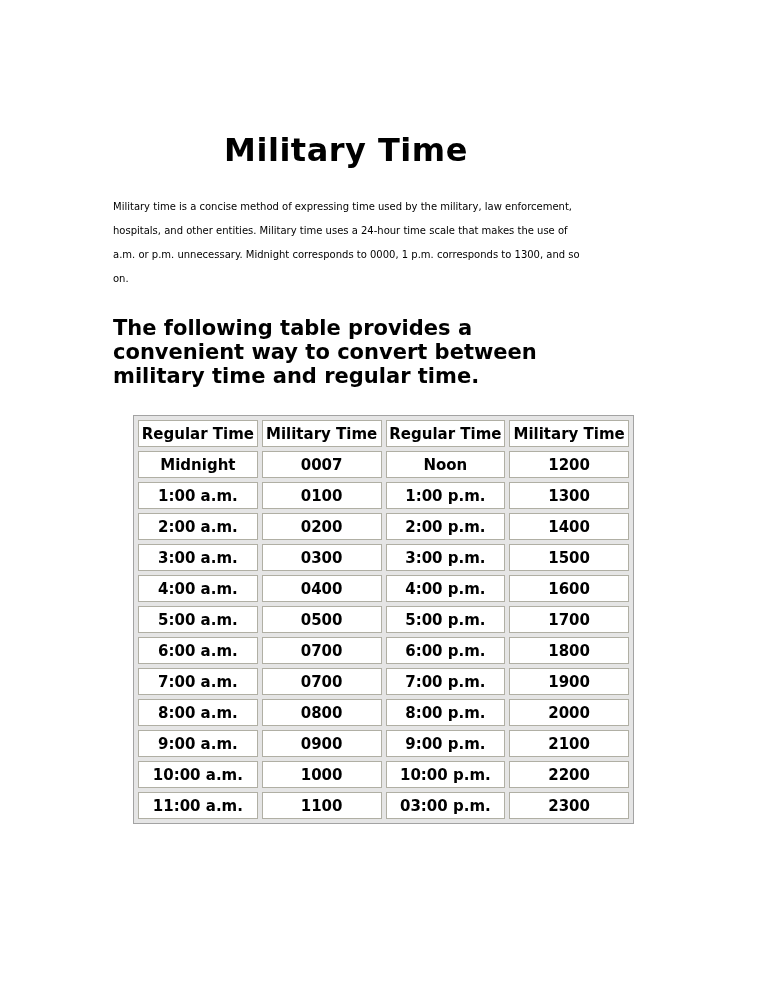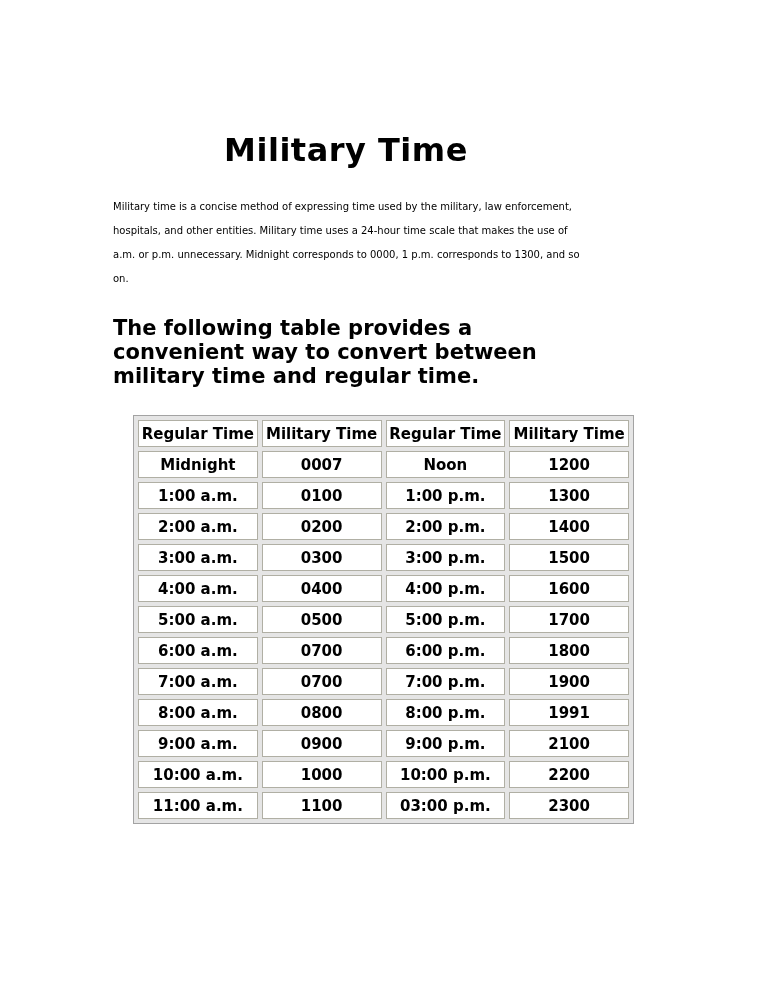--- a/index.html
+++ b/index.html
@@ -131,21 +131,21 @@
         <tr>
           <td>7:00 a.m.</td>
           <td>0700</td>
           <td>7:00 p.m.</td>
           <td>1900</td>
         </tr>
         <tr>
           <td>8:00 a.m.</td>
           <td>0800</td>
           <td>8:00 p.m.</td>
-          <td>1991</td>
+          <td>2000</td>
         </tr>
         <tr>
           <td>9:00 a.m.</td>
           <td>0900</td>
           <td>9:00 p.m.</td>
           <td>2100</td>
         </tr>
         <tr>
           <td>10:00 a.m.</td>
           <td>1000</td>

